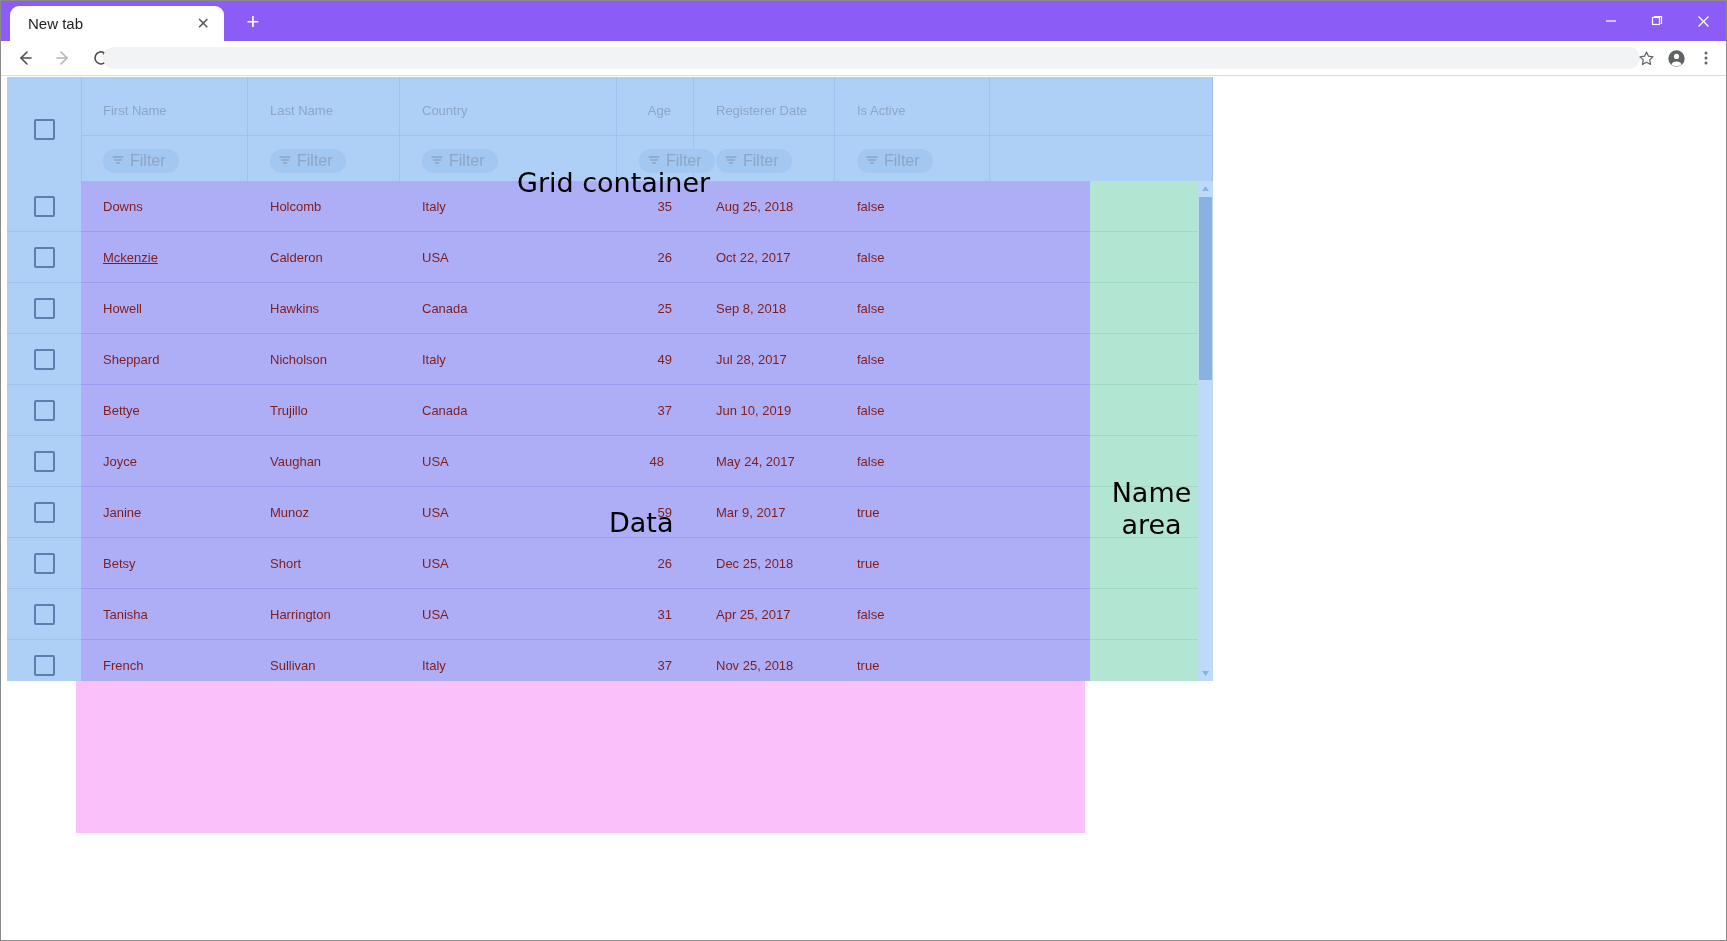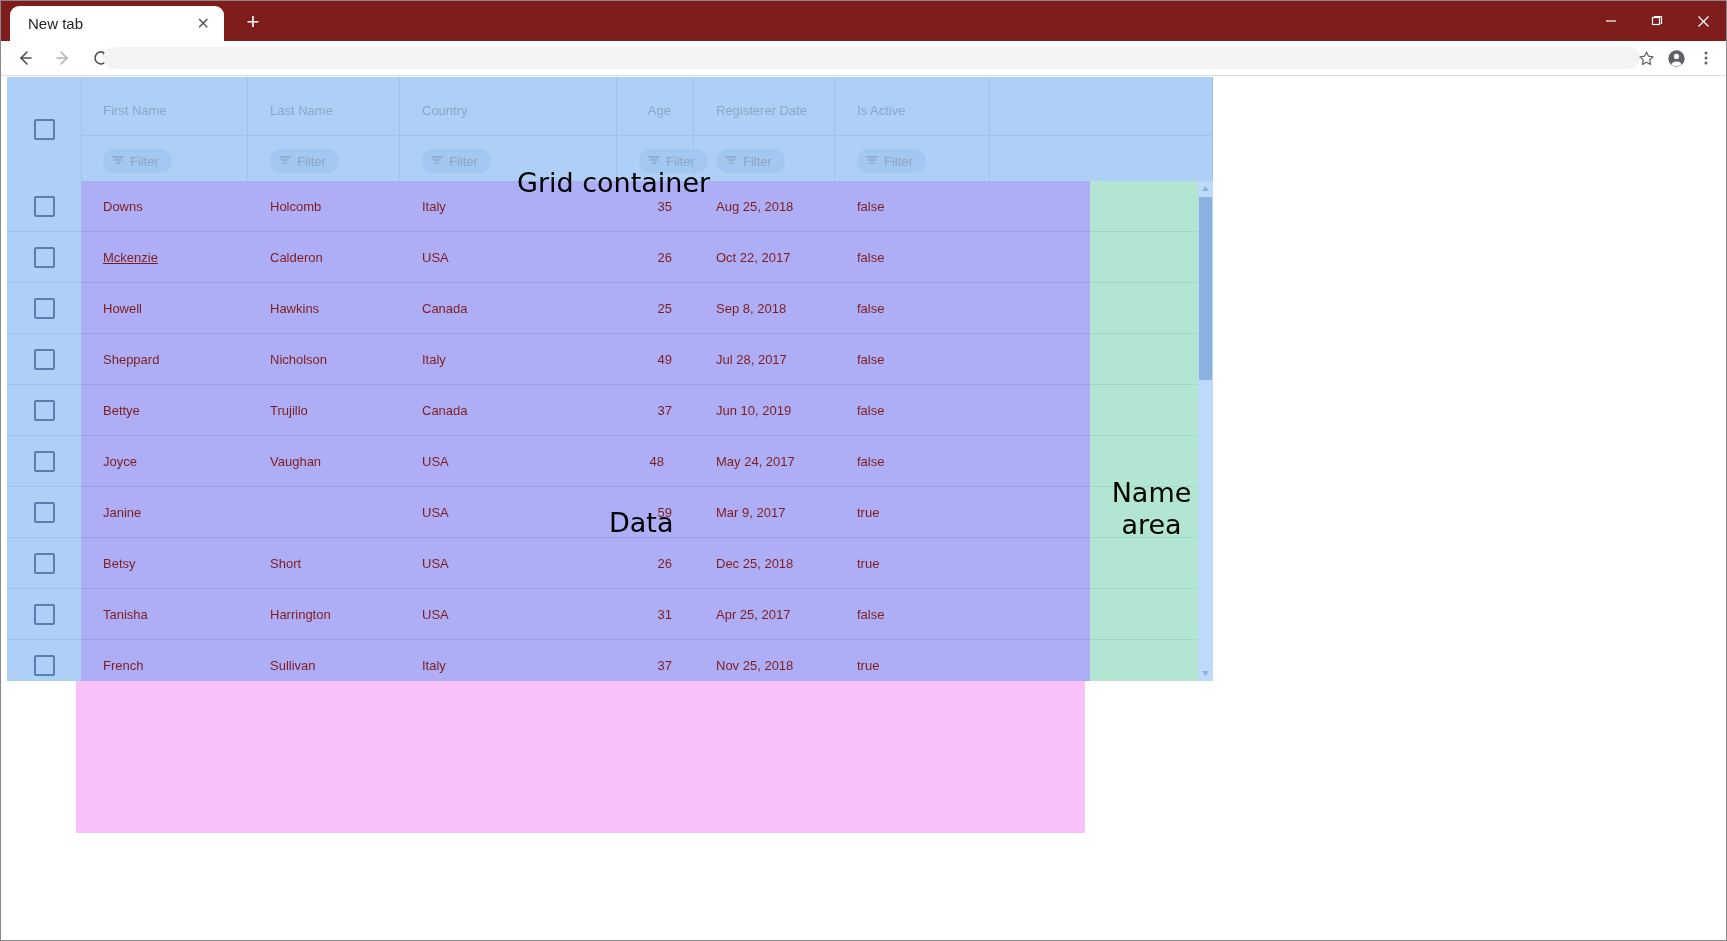--- a/index.html
+++ b/index.html
@@ -25,21 +25,21 @@
     box-sizing: border-box;
     overflow: hidden;
   }
 
   
   .tabstrip {
     position: absolute;
     left: 0; top: 0;
     width: 100%;
     height: 40px;
-    background: #7f1d1d;
+    background: #8b5cf6;
   }
   .tab {
     position: absolute;
     left: 9px; top: 5px;
     width: 214px; height: 35px;
     background: #ffffff;
     border-radius: 9px 9px 0 0;
     display: flex;
     align-items: center;
   }
@@ -207,21 +207,21 @@
     position: absolute;
     top: 72px;
     left: 22px;
     height: 24px;
     padding: 0 13px 0 9px;
     border-radius: 12px;
     background: #a2c7f0;
     display: flex;
     align-items: center;
     gap: 6px;
-    font-size: 13px;
+    font-size: 16px;
     color: #8ca6c6;
     cursor: pointer;
     white-space: nowrap;
   }
   .filter-icon { display: block; }
 
   
   .grid-body {
     position: absolute;
     left: 0; top: 104px;
@@ -574,20 +574,21 @@
                 <div class="cell left" style="left: 776px; width: 133px;">false</div>
               </div>
               <div class="row-empty"></div>
             </div>
             <div class="row">
               <div class="row-chk-cell">
                 <div class="chk"></div>
               </div>
               <div class="row-data">
                 <div class="cell left" style="left: 22px; width: 145px;">Janine</div>
+                <div class="cell left" style="left: 189px; width: 130px;">Munoz</div>
                 <div class="cell left" style="left: 341px; width: 195px;">USA</div>
                 <div class="cell right" style="left: 536px; width: 55px;">59</div>
                 <div class="cell left" style="left: 635px; width: 119px;">Mar 9, 2017</div>
                 <div class="cell left" style="left: 776px; width: 133px;">true</div>
               </div>
               <div class="row-empty"></div>
             </div>
             <div class="row">
               <div class="row-chk-cell">
                 <div class="chk"></div>

